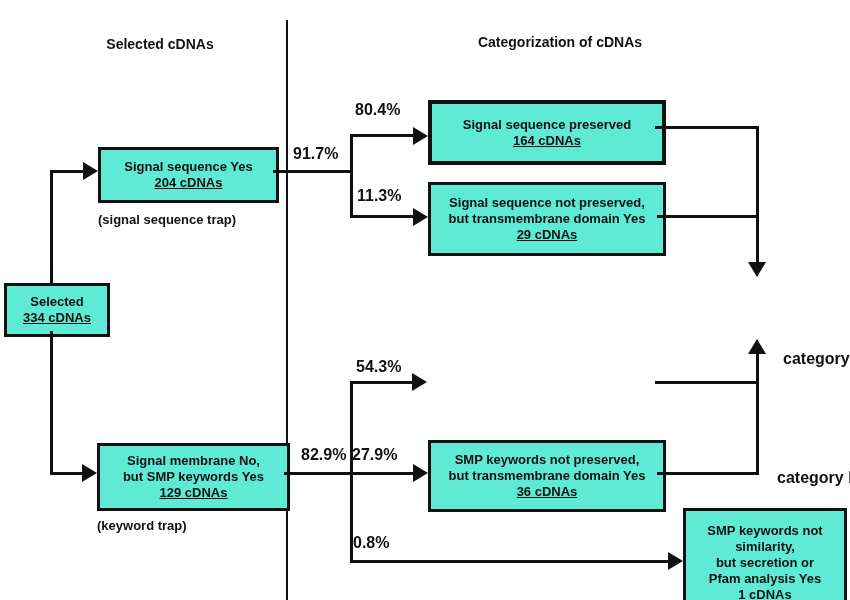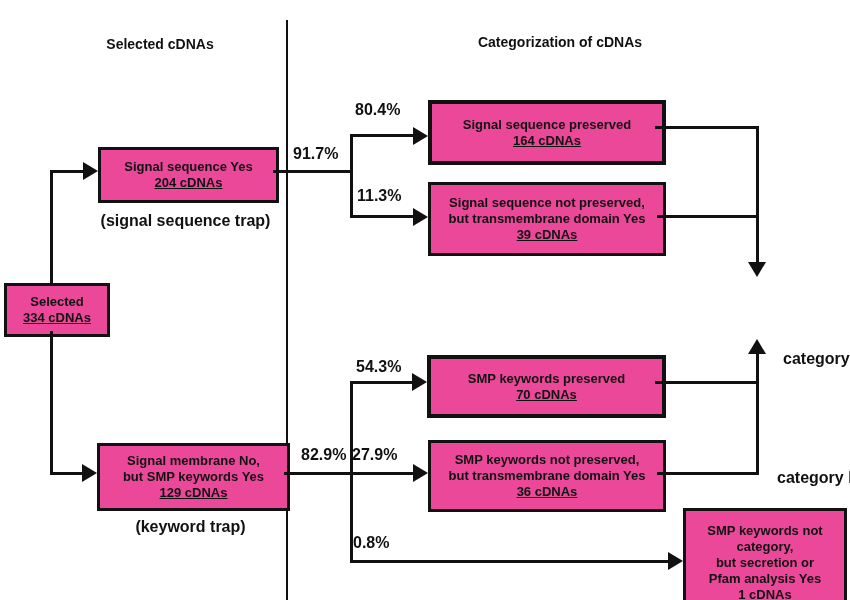--- a/index.html
+++ b/index.html
@@ -15,30 +15,30 @@
   .arrow-right{position:absolute;width:0;height:0;
     border-top:9px solid transparent;border-bottom:9px solid transparent;
     border-left:15px solid #111111;}
   .arrow-down{position:absolute;width:0;height:0;
     border-left:9px solid transparent;border-right:9px solid transparent;
     border-top:15px solid #111111;}
   .arrow-up{position:absolute;width:0;height:0;
     border-left:9px solid transparent;border-right:9px solid transparent;
     border-bottom:15px solid #111111;}
   .node{
-    position:absolute;border:3px solid #111111;background:#ec4899;
+    position:absolute;border:3px solid #111111;background:#5eead4;
     display:flex;flex-direction:column;align-items:center;justify-content:center;
     text-align:left;font-size:13px;line-height:16px;
   }
   .node.thick{border-width:4px;}
   .node span{display:block;}
   .count{text-decoration:underline;}
   .lbl{position:absolute;font-size:16px;line-height:15px;white-space:nowrap;text-align:center;}
   .hdr{position:absolute;font-size:14px;text-align:center;white-space:nowrap;}
-  .caption{position:absolute;font-size:16px;text-align:center;white-space:nowrap;}
+  .caption{position:absolute;font-size:13px;white-space:nowrap;}
 </style>
 </head>
 <body>
 
 <div id="stage">
 
   <div class="hdr" style="left:60px;top:16px;width:200px;">Selected cDNAs</div>
   <div class="hdr" style="left:460px;top:14px;width:200px;text-align:center;">Categorization of cDNAs</div>
 
   <div class="divider" style="left:286px;top:0;height:600px;"></div>
@@ -62,38 +62,34 @@
   <div class="caption" style="left:97px;top:498px;width:187px;">(keyword trap)</div>
 
   <div class="node thick" style="left:428px;top:80px;width:230px;height:57px;">
     <span>Signal sequence preserved</span>
     <span class="count">164 cDNAs</span>
   </div>
 
   <div class="node" style="left:428px;top:162px;width:232px;height:68px;">
     <span>Signal sequence not preserved,</span>
     <span>but transmembrane domain Yes</span>
-    <span class="count">39 cDNAs</span>
+    <span class="count">29 cDNAs</span>
   </div>
 
-  <div class="node thick" style="left:427px;top:335px;width:231px;height:55px;">
-    <span>SMP keywords preserved</span>
-    <span class="count">70 cDNAs</span>
-  </div>
 
   <div class="node" style="left:428px;top:420px;width:232px;height:66px;">
     <span>SMP keywords not preserved,</span>
     <span>but transmembrane domain Yes</span>
     <span class="count">36 cDNAs</span>
   </div>
 
 
   <div class="node" style="left:683px;top:488px;width:158px;height:104px;">
     <span>SMP keywords not</span>
-    <span>category,</span>
+    <span>similarity,</span>
     <span>but secretion or</span>
     <span>Pfam analysis Yes</span>
     <span class="count">1 cDNAs</span>
   </div>
 
   <div class="vline" style="left:50px;top:150px;height:116px;"></div>
   <div class="hline" style="left:50px;top:150px;width:33px;"></div>
   <div class="arrow-right" style="left:83px;top:142px;"></div>
 
   <div class="vline" style="left:50px;top:311px;height:144px;"></div>

